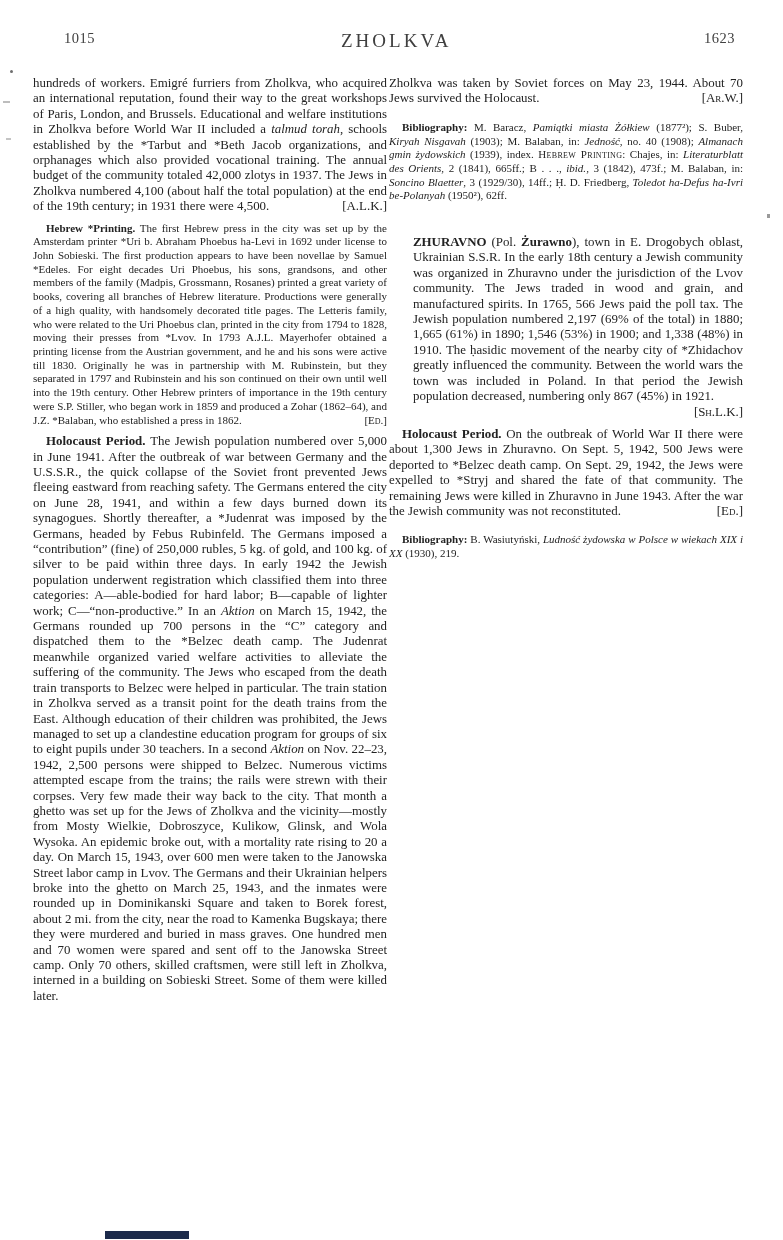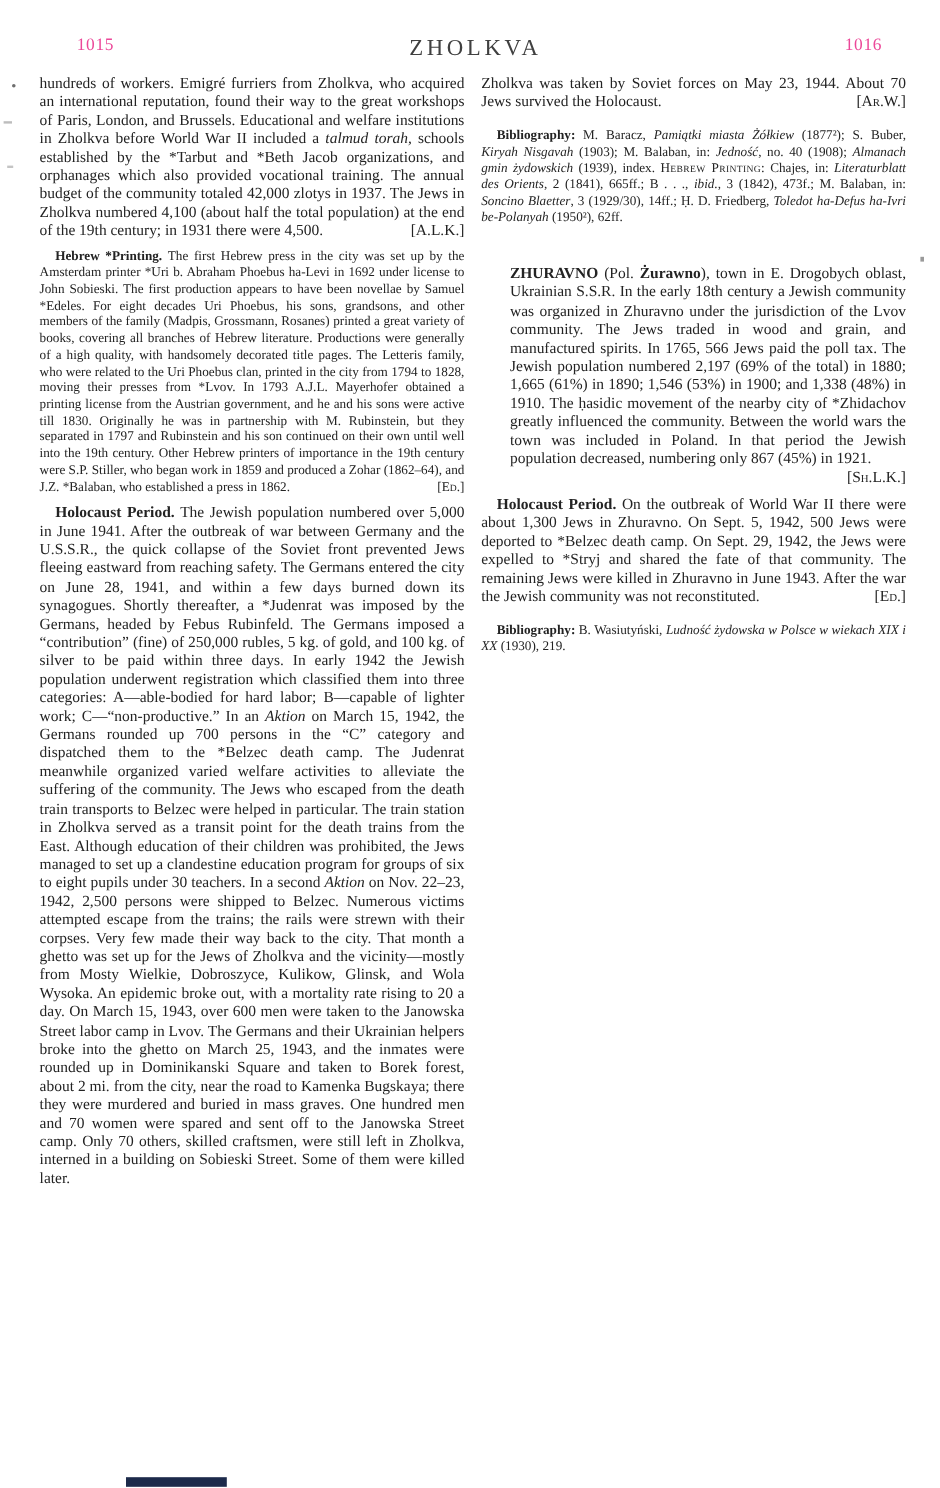--- a/index.html
+++ b/index.html
@@ -8,30 +8,30 @@
     background:#ffffff;
     font-family:"Liberation Serif", serif;
     color:#232323;
     position:relative;
     overflow:hidden;
   }
   .page{position:absolute;inset:0;}
   .header{
     position:absolute;top:30px;left:64px;right:48px;height:18px;
   }
-  .pageno{font-size:14.5px;color:#ec4899;letter-spacing:0.5px;}
+  .pageno{font-size:14.5px;color:#404040;letter-spacing:0.5px;}
   .pageno.left{position:absolute;left:0;top:0;}
   .pageno.right{position:absolute;right:0;top:0;}
   .running-title{
     position:absolute;left:50%;top:0;transform:translateX(-53%);
     font-size:19px;letter-spacing:3px;color:#404040;
   }
   .columns{
-    position:absolute;top:62px;left:33px;
-    display:flex;gap:14px;
+    position:absolute;top:76px;left:33px;
+    display:flex;gap:2px;
   }
   .col{width:354px;}
   .para{margin:0;text-align:justify;}
   .para::after{content:"";display:block;clear:both;}
   .main{font-size:12.9px;line-height:15.4px;}
   .small{font-size:11px;line-height:13.7px;}
   .indent{text-indent:13px;}
   .gap-none{margin-top:0;}
   .gap-tiny{margin-top:14px;}
   .gap-section{margin-top:7px;}
@@ -51,21 +51,21 @@
   }
 </style>
 </head>
 <body>
 
 <div class="page">
 
   <div class="header">
     <span class="pageno left">1015</span>
     <span class="running-title">ZHOLKVA</span>
-    <span class="pageno right">1016</span>
+    <span class="pageno right">1623</span>
   </div>
 
   <div class="columns">
     <div class="col">
         <p class="para main gap-none"><span>hundreds of workers. Emigré furriers from Zholkva, who acquired an international reputation, found their way to the great workshops of Paris, London, and Brussels. Educational and welfare institutions in Zholkva before World War II included a </span><span class="i">talmud torah</span><span>, schools established by the *Tarbut and *Beth Jacob organizations, and orphanages which also provided vocational training. The annual budget of the community totaled 42,000 zlotys in 1937. The Jews in Zholkva numbered 4,100 (about half the total population) at the end of the 19th century; in 1931 there were 4,500.</span><span class="sig">[A.L.K.]</span></p>
         <p class="para small indent gap-section"><span class="b">Hebrew *Printing. </span><span>The first Hebrew press in the city was set up by the Amsterdam printer *Uri b. Abraham Phoebus ha-Levi in 1692 under license to John Sobieski. The first production appears to have been novellae by Samuel *Edeles. For eight decades Uri Phoebus, his sons, grandsons, and other members of the family (Madpis, Grossmann, Rosanes) printed a great variety of books, covering all branches of Hebrew literature. Productions were generally of a high quality, with handsomely decorated title pages. The Letteris family, who were related to the Uri Phoebus clan, printed in the city from 1794 to 1828, moving their presses from *Lvov. In 1793 A.J.L. Mayerhofer obtained a printing license from the Austrian government, and he and his sons were active till 1830. Originally he was in partnership with M. Rubinstein, but they separated in 1797 and Rubinstein and his son continued on their own until well into the 19th century. Other Hebrew printers of importance in the 19th century were S.P. Stiller, who began work in 1859 and produced a Zohar (1862–64), and J.Z. *Balaban, who established a press in 1862.</span><span class="sig">[Ed.]</span></p>
         <p class="para main indent gap-section"><span class="b">Holocaust Period. </span><span>The Jewish population numbered over 5,000 in June 1941. After the outbreak of war between Germany and the U.S.S.R., the quick collapse of the Soviet front prevented Jews fleeing eastward from reaching safety. The Germans entered the city on June 28, 1941, and within a few days burned down its synagogues. Shortly thereafter, a *Judenrat was imposed by the Germans, headed by Febus Rubinfeld. The Germans imposed a “contribution” (fine) of 250,000 rubles, 5 kg. of gold, and 100 kg. of silver to be paid within three days. In early 1942 the Jewish population underwent registration which classified them into three categories: A—able-bodied for hard labor; B—capable of lighter work; C—“non-productive.” In an </span><span class="i">Aktion</span><span> on March 15, 1942, the Germans rounded up 700 persons in the “C” category and dispatched them to the *Belzec death camp. The Judenrat meanwhile organized varied welfare activities to alleviate the suffering of the community. The Jews who escaped from the death train transports to Belzec were helped in particular. The train station in Zholkva served as a transit point for the death trains from the East. Although education of their children was prohibited, the Jews managed to set up a clandestine education program for groups of six to eight pupils under 30 teachers. In a second </span><span class="i">Aktion</span><span> on Nov. 22–23, 1942, 2,500 persons were shipped to Belzec. Numerous victims attempted escape from the trains; the rails were strewn with their corpses. Very few made their way back to the city. That month a ghetto was set up for the Jews of Zholkva and the vicinity—mostly from Mosty Wielkie, Dobroszyce, Kulikow, Glinsk, and Wola Wysoka. An epidemic broke out, with a mortality rate rising to 20 a day. On March 15, 1943, over 600 men were taken to the Janowska Street labor camp in Lvov. The Germans and their Ukrainian helpers broke into the ghetto on March 25, 1943, and the inmates were rounded up in Dominikanski Square and taken to Borek forest, about 2 mi. from the city, near the road to Kamenka Bugskaya; there they were murdered and buried in mass graves. One hundred men and 70 women were spared and sent off to the Janowska Street camp. Only 70 others, skilled craftsmen, were still left in Zholkva, interned in a building on Sobieski Street. Some of them were killed later.</span></p>
       </div>
     <div class="col">
         <p class="para main gap-none"><span>Zholkva was taken by Soviet forces on May 23, 1944. About 70 Jews survived the Holocaust.</span><span class="sig">[Ar.W.]</span></p>

